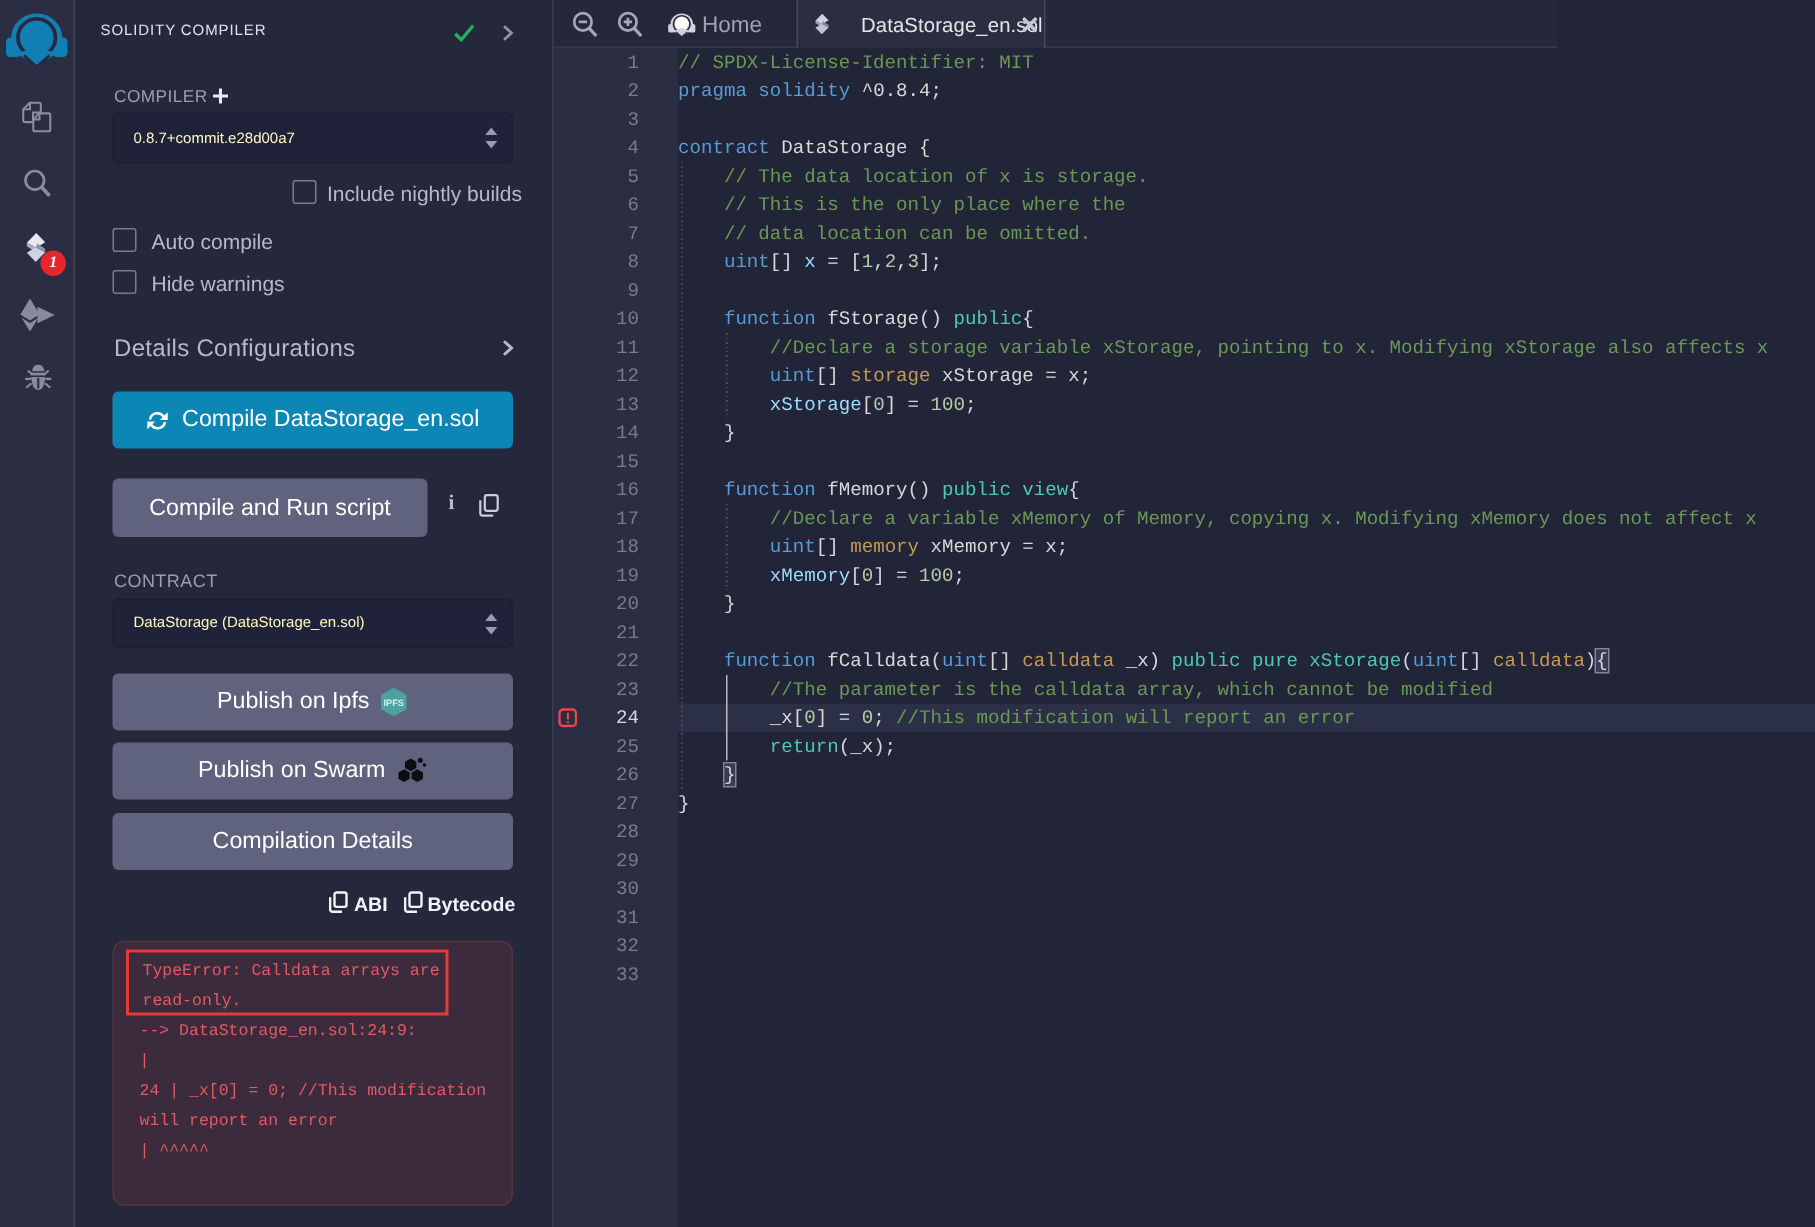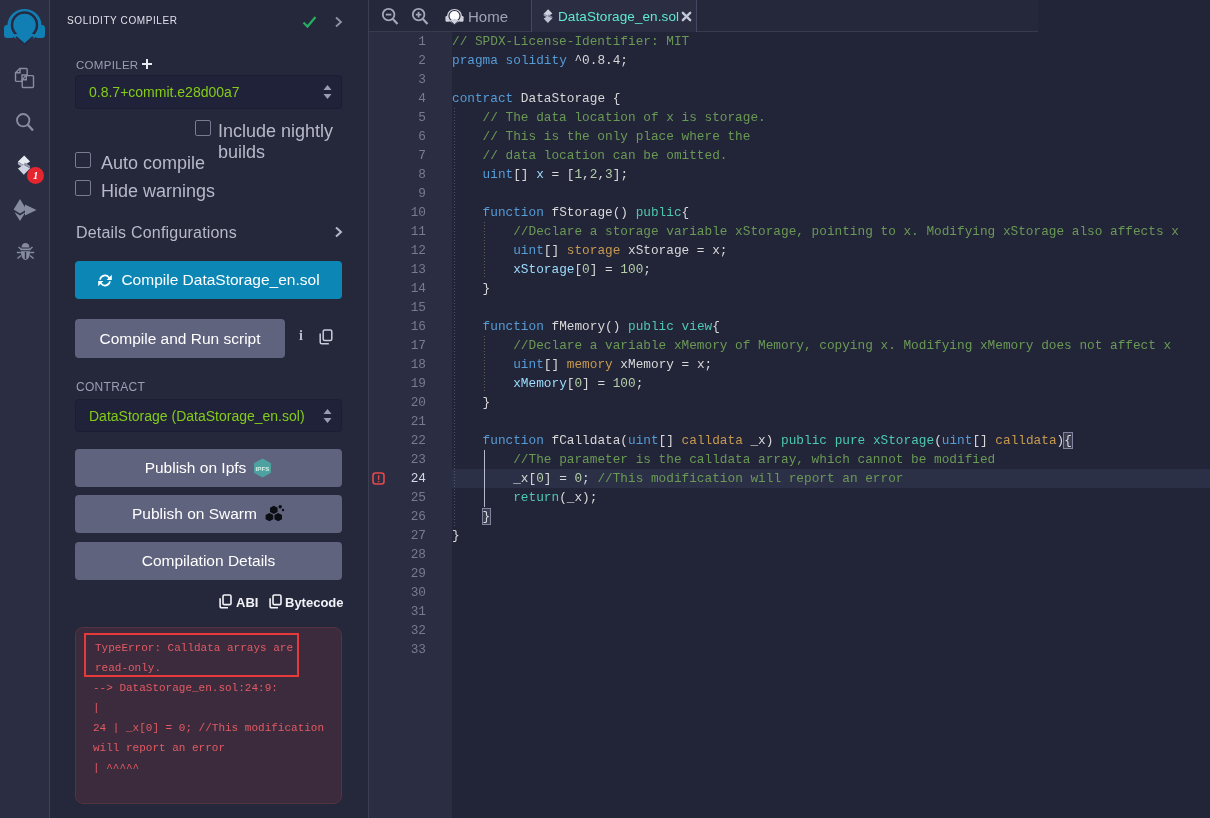--- a/index.html
+++ b/index.html
@@ -3,23 +3,23 @@
 <meta charset="utf-8">
 <style>
 *{margin:0;padding:0;box-sizing:border-box}
 html,body{width:1210px;height:818px;overflow:hidden}
 body{position:relative;background:#222438;font-family:"Liberation Sans",sans-serif;-webkit-font-smoothing:antialiased}
 .abs{position:absolute}
 #iconbar{left:0;top:0;width:50px;height:818px;background:#2b2e42;border-right:1px solid #3f4255}
 #panel{left:50px;top:0;width:318px;height:818px;background:#25273a}
 .ptitle{left:17px;top:15px;font-size:10px;letter-spacing:.6px;color:#dfe1ec}
 .lbl{font-size:11.5px;color:#9b9eb4;letter-spacing:.3px}
-.sel{width:267px;background:#20223a;border:1px solid #1b1d30;border-radius:4px;color:#84cc16;font-size:14px;display:flex;align-items:center;padding-left:13px}
+.sel{width:267px;background:#20223a;border:1px solid #1b1d30;border-radius:4px;color:#fef9c3;font-size:10px;display:flex;align-items:center;padding-left:13px}
 .cb{width:16px;height:16px;border:1px solid #787c93;border-radius:2px;background:#25273a}
-.cblbl{font-size:18px;color:#b6b9c9}
+.cblbl{font-size:14px;color:#b6b9c9}
 .btn{border-radius:4px;display:flex;align-items:center;justify-content:center;color:#fff;font-size:15.5px}
 .sec{background:#5f637e}
 .arrows{position:absolute;right:9px;top:50%;margin-top:-7px}
 #errbox{left:25px;top:627px;width:267px;height:177px;background:#3c2b3c;border:1px solid #553340;border-radius:8px;font-family:"Liberation Mono",monospace;font-size:11px;line-height:20px;color:#e25a64}
 #redbox{position:absolute;left:8px;top:5px;width:215px;height:44px;border:2px solid #e63a3a;padding:3px 0 0 9px}
 .errline{position:absolute;left:17px;white-space:pre}
 #tabbar{left:368px;top:0;width:670px;height:32px;background:#25273a;border-bottom:1px solid #383b4e}
 #activetab{left:531px;top:0;width:166px;height:32px;background:#2b2e42;border-left:1px solid #454860;border-right:1px solid #454860;z-index:2}
 #gutter{left:368px;top:32px;width:84px;height:786px;background:#2b2e42}
 #curline{left:452px;top:469px;width:758px;height:19px;background:#2c3047}
@@ -187,21 +187,21 @@
 </svg>
 <div class="abs" style="left:100px;top:8px;font-size:15px;color:#9fa2b5">Home</div>
 </div>
 <div class="abs" id="activetab">
 <svg class="abs" style="left:11px;top:9px" width="10" height="14" viewBox="0 0 16 22">
  <path d="M8.2 0 L1 7.4 L8.2 11.2 L15 7 Z" fill="#cfd2de"></path>
  <path d="M1 7.4 L8.2 11.2 L7 14 L1 10 Z" fill="#9da1b6"></path>
  <path d="M7.8 22 L15 14.6 L7.8 10.8 L1 15 Z" fill="#bec2d2"></path>
  <path d="M15 14.6 L7.8 10.8 L9 8 L15 12 Z" fill="#878ba2"></path>
 </svg>
-<div class="abs" style="left:26px;top:8.5px;font-size:13.5px;letter-spacing:.1px;color:#5eead4">DataStorage_en.sol</div>
+<div class="abs" style="left:42px;top:8.5px;font-size:13.5px;letter-spacing:.1px;color:#e5e5e5">DataStorage_en.sol</div>
 <svg class="abs" style="left:149px;top:10.5px" width="11" height="11" viewBox="0 0 12 12" stroke="#c3c6d5" stroke-width="2.6" stroke-linecap="round">
       <path d="M2 2 L10 10 M10 2 L2 10"></path>
     </svg>
 </div>
 <div class="abs" id="gutter">
 <div class="ln" style="top:0px">1</div>
     <div class="ln" style="top:19px">2</div>
     <div class="ln" style="top:38px">3</div>
     <div class="ln" style="top:57px">4</div>
     <div class="ln" style="top:76px">5</div>

